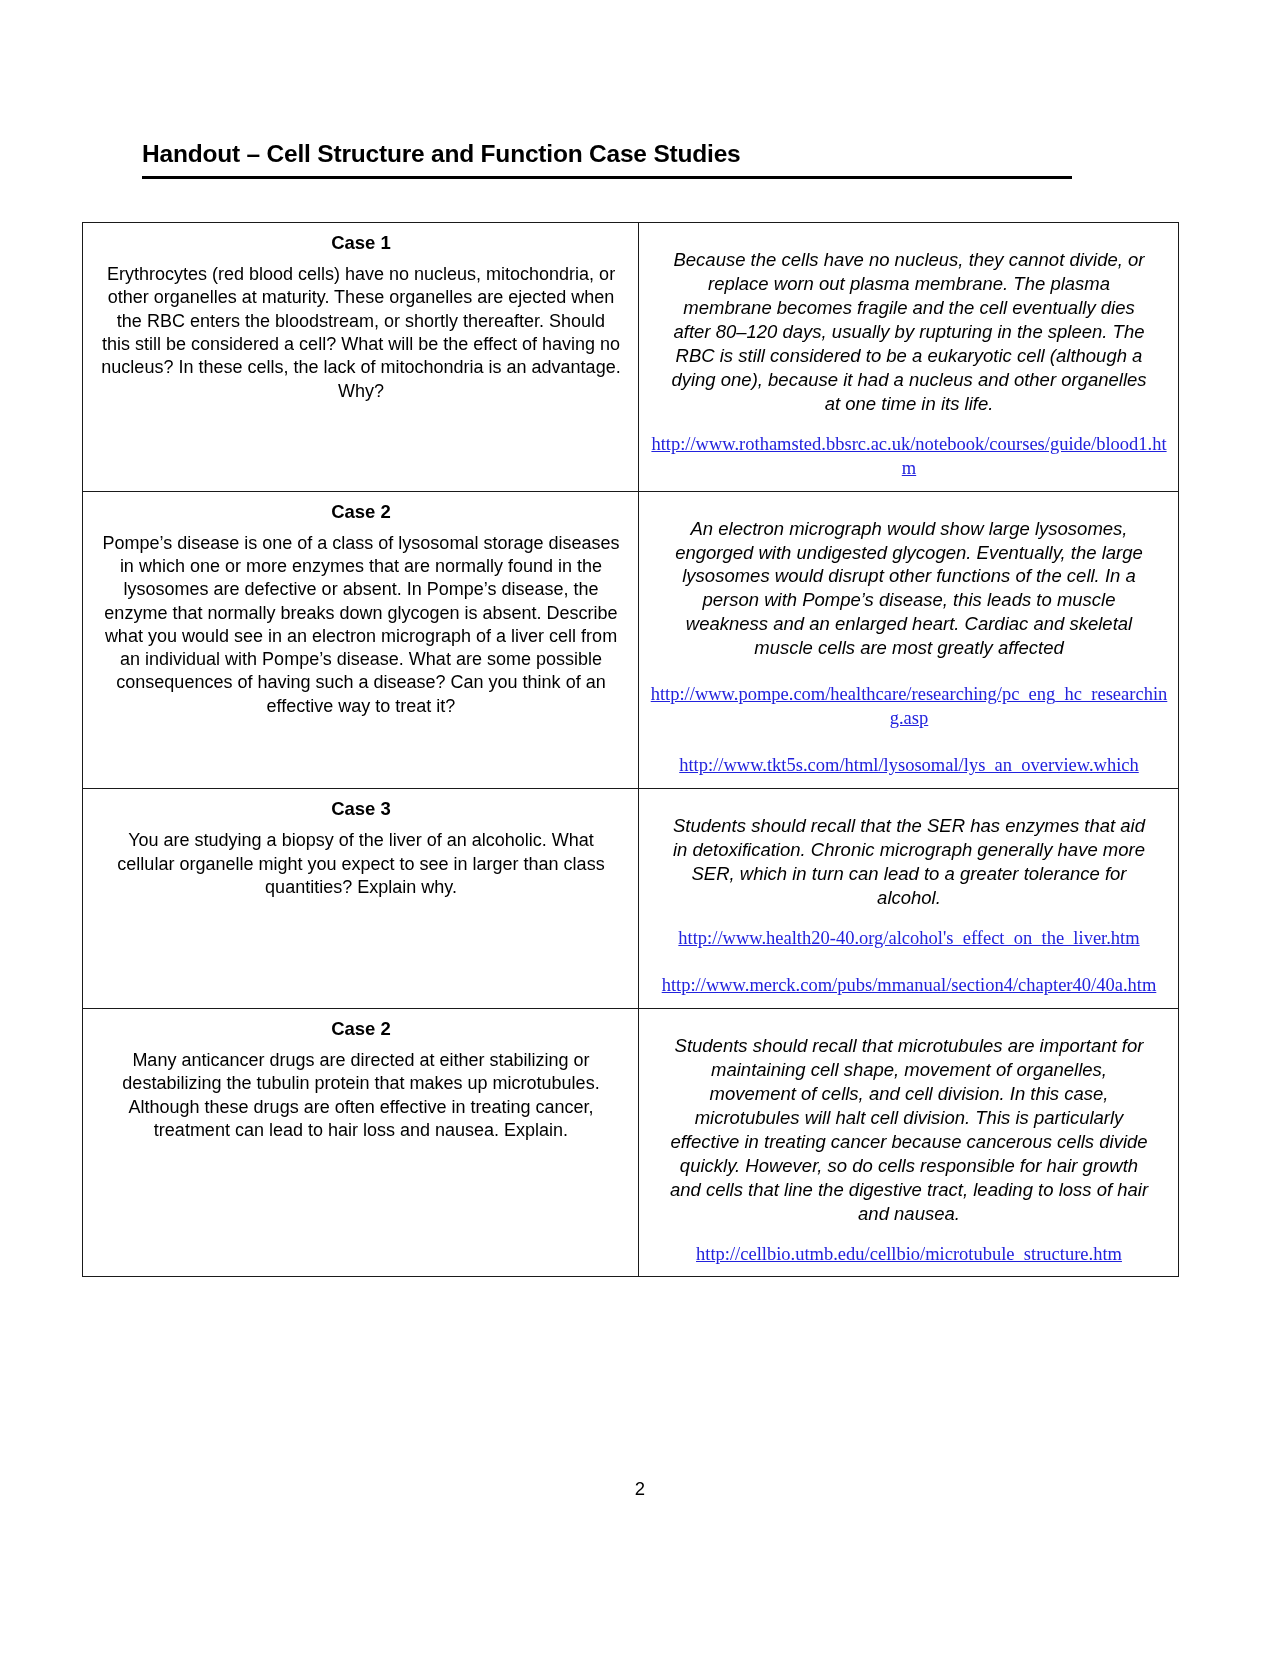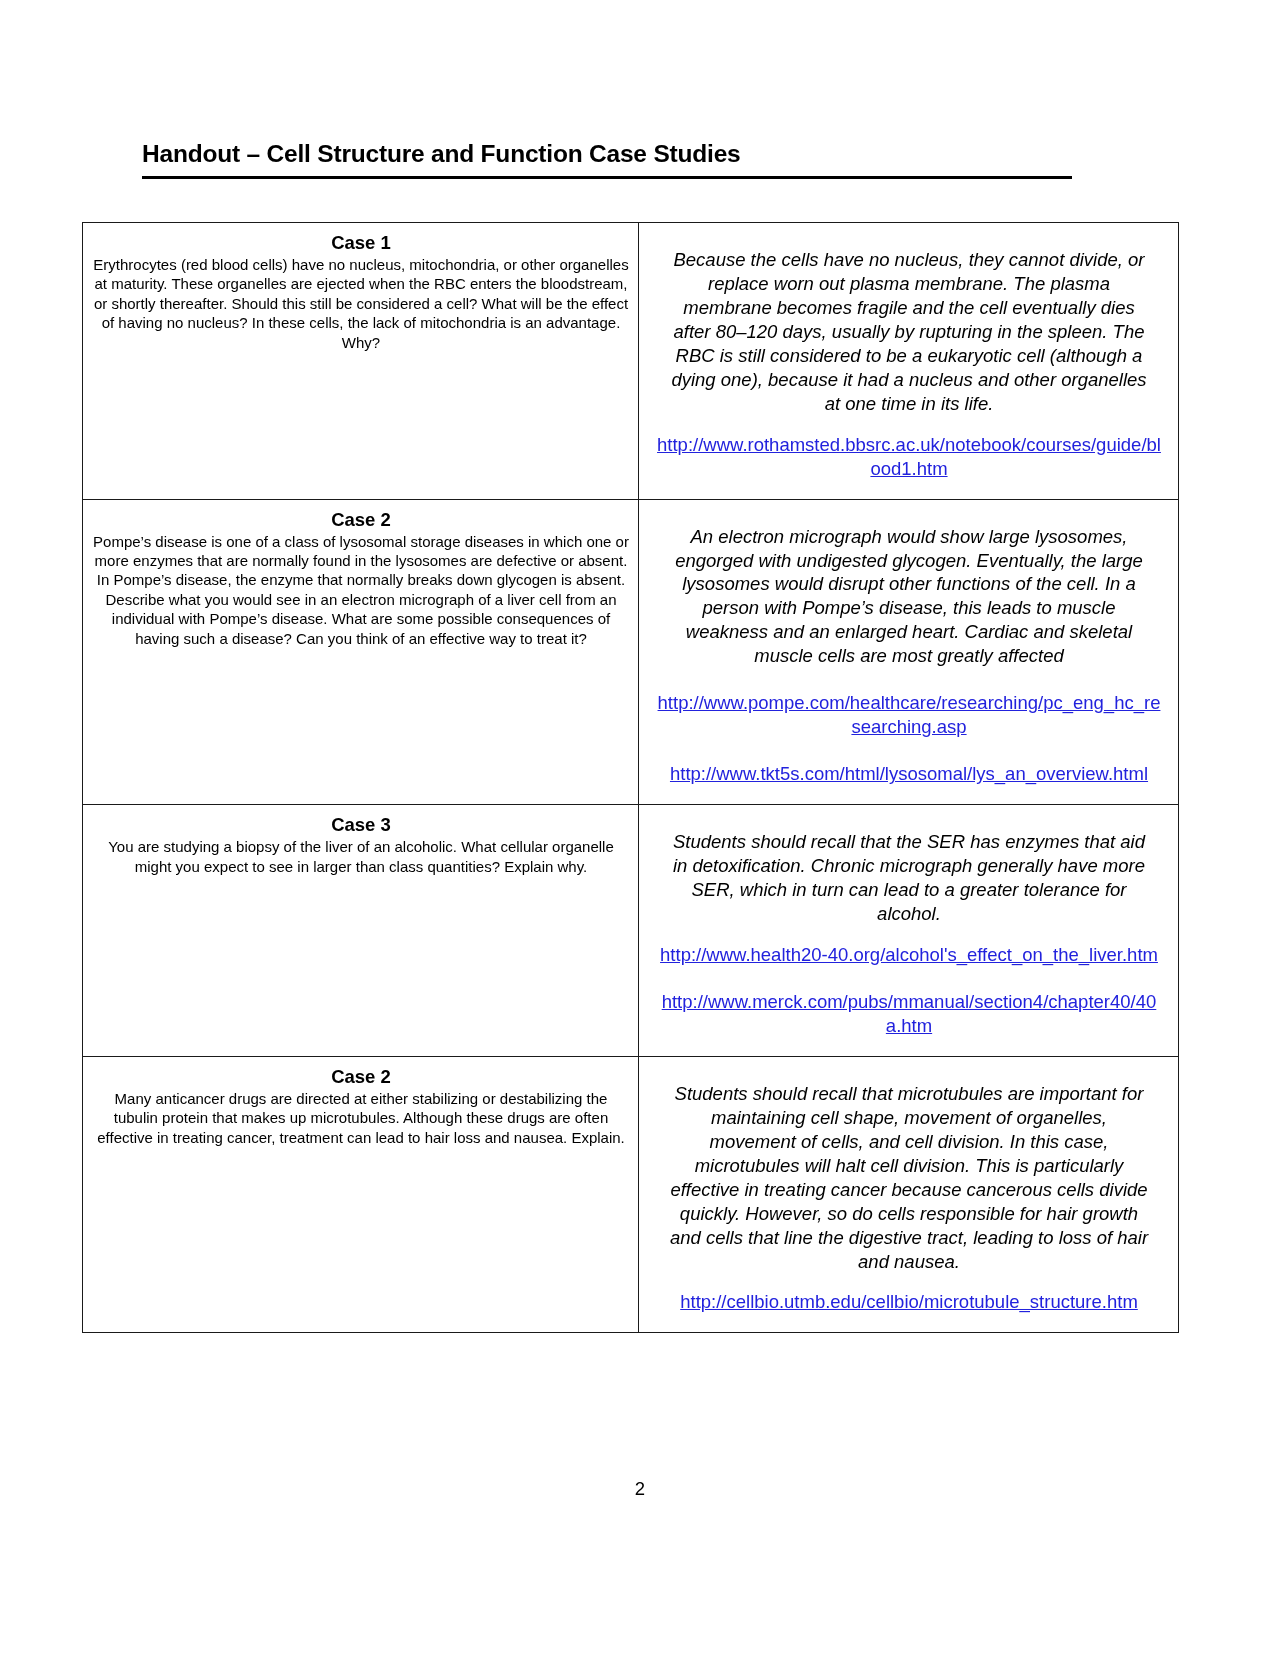--- a/index.html
+++ b/index.html
@@ -53,41 +53,42 @@
   td.col-left { width: 536px; }
   td.col-right { width: 520px; }
 
   .case-label {
     font-size: 18.5px;
     font-weight: bold;
     line-height: 1.30;
     margin: 0 0 0 0;
   }
   .case-prompt {
-    font-size: 15px;
+    font-size: 18px;
     line-height: 1.295;
-    margin: 0;
+    margin: 8px;
     white-space: pre-wrap;
   }
   .case-answer {
     font-size: 18.5px;
     font-style: italic;
     line-height: 1.295;
     margin: 17px;
     white-space: pre-wrap;
   }
   .link {
     font-size: 18.5px;
     font-style: normal;
     color: #2222dd;
     text-decoration: underline;
     line-height: 1.295;
     display: block;
     word-break: break-all;
-    margin: 8px;
+    margin: 0;
+    font-family: Liberation Serif, serif;
   }
   .link.spaced { margin-top: 23px; }
   .link.tight { margin-top: 0px; }
 
   .page-number {
     position: absolute;
     left: 0;
     top: 1478px;
     width: 1280px;
     text-align: center;
@@ -124,21 +125,21 @@
         <td class="col-left">
           <div class="cell-stack">
             <div class="case-label">Case 2</div>
             <div class="case-prompt">Pompe’s disease is one of a class of lysosomal storage diseases in which one or more enzymes that are normally found in the lysosomes are defective or absent. In Pompe’s disease, the enzyme that normally breaks down glycogen is absent. Describe what you would see in an electron micrograph of a liver cell from an individual with Pompe’s disease. What are some possible consequences of having such a disease? Can you think of an effective way to treat it?</div>
           </div>
         </td>
         <td class="col-right">
           <div class="cell-stack">
             <div class="case-answer">An electron micrograph would show large lysosomes, engorged with undigested glycogen. Eventually, the large lysosomes would disrupt other functions of the cell. In a person with Pompe’s disease, this leads to muscle weakness and an enlarged heart. Cardiac and skeletal muscle cells are most greatly affected</div>
             <a class="link spaced" href="#">http://www.pompe.com/healthcare/researching/pc_eng_hc_researching.asp</a>
-            <a class="link spaced" href="#">http://www.tkt5s.com/html/lysosomal/lys_an_overview.html</a>
+            <a class="link spaced" href="#">http://www.tkt5s.com/html/lysosomal/lys_an_overview.which</a>
           </div>
         </td>
       </tr>
 
       <tr>
         <td class="col-left">
           <div class="cell-stack">
             <div class="case-label">Case 3</div>
             <div class="case-prompt">You are studying a biopsy of the liver of an alcoholic. What cellular organelle might you expect to see in larger than class quantities? Explain why.</div>
           </div>

